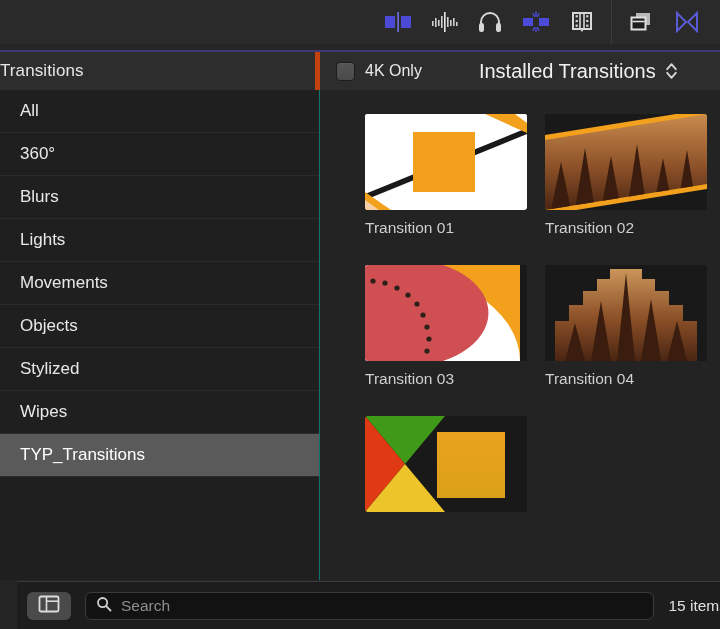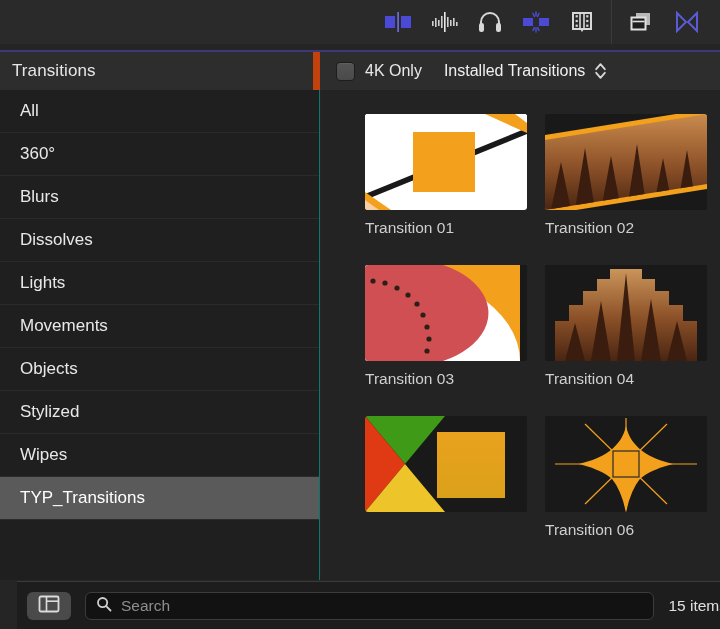--- a/index.html
+++ b/index.html
@@ -41,22 +41,21 @@
   }
   .hdr {
     position: absolute; left: 0; top: 52px;
     width: 720px; height: 38px;
     background: #2d2d2d;
     display: flex; align-items: center;
   }
   .hdr-left {
     width: 320px; height: 38px;
     display: flex; align-items: center;
-    padding-left: 12px;
-    border-right: 7px solid #c2410c;
+    border-right: 5px solid #c2410c;
   }
   .hdr-title {
     color: #e6e6e6; font-size: 17px; letter-spacing: .1px;
   }
   .hdr-right {
     flex: 1; height: 38px;
     display: flex; align-items: center;
     padding-left: 16px;
   }
   .chk {
@@ -66,21 +65,21 @@
     box-shadow: 0 1px 0 rgba(255,255,255,.06) inset;
     flex: none;
   }
   .chk-label {
     color: #e8e8e8; font-size: 16px; margin-left: 10px; white-space: nowrap;
   }
   .popup {
     display: flex; align-items: center;
     margin-left: 22px;
   }
-  .popup-label { color: #f0f0f0; font-size: 16px; white-space: nowrap; }
+  .popup-label { color: #f0f0f0; font-size: 20px; white-space: nowrap; margin-left: 35px; }
   .popup-arrows {
     margin-left: 9px; display: flex; flex-direction: column;
     align-items: center; justify-content: center; line-height: 0;
   }
 
   
   .edge-strip { position: absolute; left: 0; width: 5px; }
   .edge-purple { top: 256px; height: 118px; background: #6b3fa8; }
   .edge-blue   { top: 382px; height: 66px; background: #2a4a63; }
   .edge-blue2  { top: 452px; height: 70px; background: #7ea2c0; }
@@ -279,23 +278,20 @@
 
   <div class="sidebar" id="sidebar">
       <div class="side-item">
         <span>All</span>
       </div>
       <div class="side-item">
         <span>360°</span>
       </div>
       <div class="side-item">
         <span>Blurs</span>
-      </div>
-      <div class="side-item">
-        <span>Dissolves</span>
       </div>
       <div class="side-item">
         <span>Lights</span>
       </div>
       <div class="side-item">
         <span>Movements</span>
       </div>
       <div class="side-item">
         <span>Objects</span>
       </div>
@@ -410,35 +406,20 @@
             <stop offset="100%" stop-color="#dba019"></stop>
           </linearGradient>
         </defs>
         <rect width="162" height="96" fill="#191919"></rect>
         <polygon points="0,0 80,0 40,48" fill="#3f9a18"></polygon>
         <polygon points="0,0 40,48 0,96" fill="#e03a14"></polygon>
         <polygon points="0,96 40,48 80,96" fill="#edc42a"></polygon>
         <rect x="72" y="16" width="68" height="66" fill="url(#sq5)"></rect>
       </svg></div>
         </div>
-        <div class="cell">
-          <div class="thumb"><svg viewBox="0 0 162 96" width="162" height="96">
-        <rect width="162" height="96" fill="#191919"></rect>
-        <g stroke="#f3a01c" stroke-width="1.2" fill="none">
-          <line x1="81" y1="2" x2="81" y2="94"></line>
-          <line x1="10" y1="48" x2="152" y2="48"></line>
-          <line x1="40" y1="8" x2="122" y2="88"></line>
-          <line x1="122" y1="8" x2="40" y2="88"></line>
-        </g>
-        <path d="M81 6 Q89 34 118 41 Q89 48 81 90 Q73 48 44 41 Q73 34 81 6 Z" fill="#f3a01c" transform="translate(0,7)"></path>
-        <path d="M81 10 C86 32 104 42 128 48 C104 54 86 64 81 86 C76 64 58 54 34 48 C58 42 76 32 81 10 Z" fill="#f3a01c"></path>
-        <rect x="68" y="35" width="26" height="26" fill="#f3a01c" stroke="#2a2a2a" stroke-width="1.2"></rect>
-      </svg></div>
-          <div class="cell-label">Transition 06</div>
-        </div>
       </div>
   </div>
 
   <div class="bottom">
     <div class="layout-btn">
       <span>
         <svg width="22" height="18" viewBox="0 0 22 18">
           <rect x="1.5" y="1.5" width="19" height="15" rx="1.5" fill="none" stroke="#dcdcdc" stroke-width="1.8"></rect>
           <line x1="8.5" y1="1.5" x2="8.5" y2="16.5" stroke="#dcdcdc" stroke-width="1.6"></line>
           <line x1="8.5" y1="6.2" x2="20.5" y2="6.2" stroke="#dcdcdc" stroke-width="1.6"></line>

